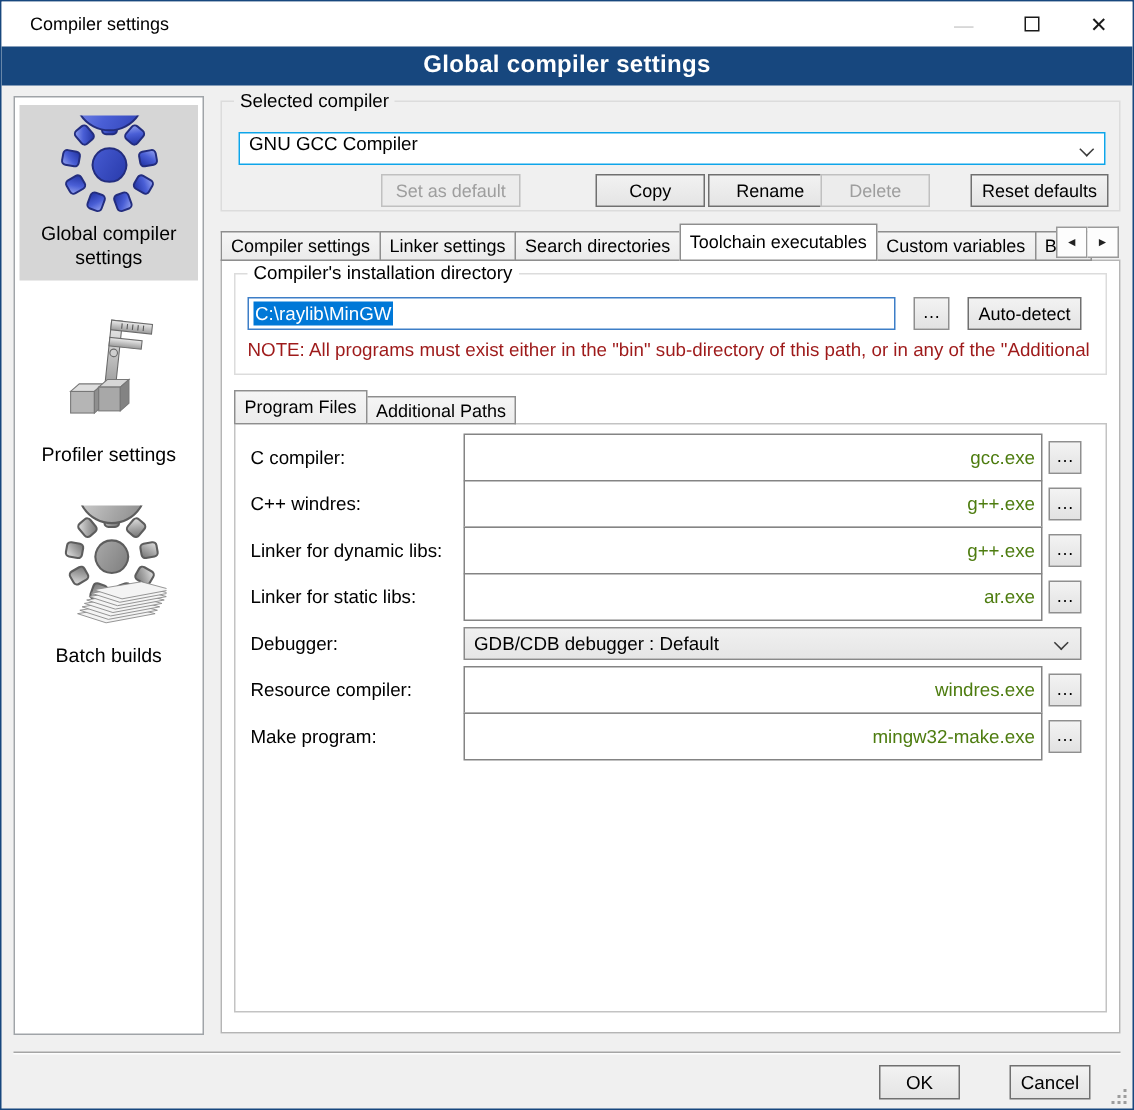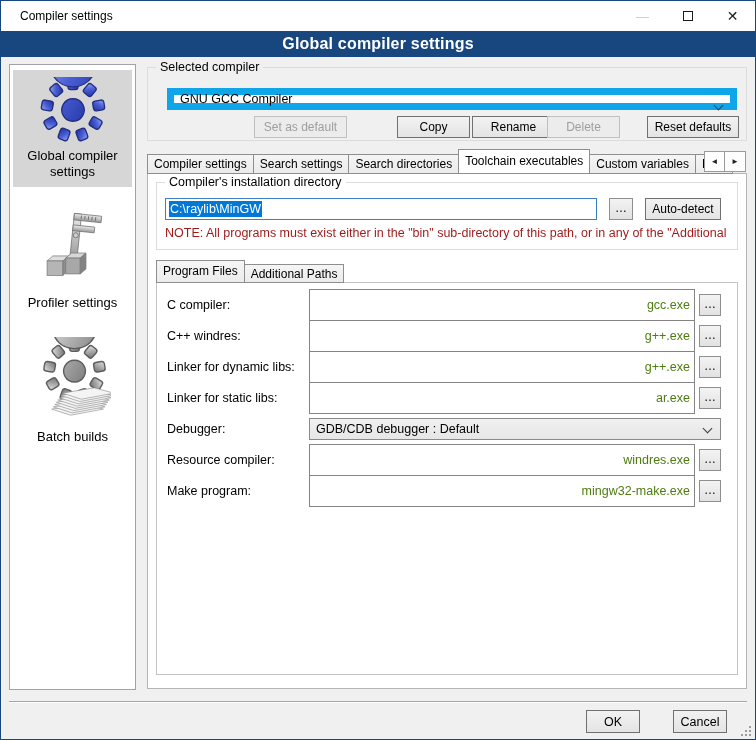--- a/index.html
+++ b/index.html
@@ -26,21 +26,21 @@
   .side-item { text-align:center; padding:6px 2px 8px; font-size:13px; line-height:1.2; }
   .side-item.selected { background:#d6d6d6; }
   .side-item .icon-wrap { display:flex; justify-content:center; align-items:center; min-height:68px; }
   .side-item .side-label { display:block; margin-top:4px; }
   
   .groupbox { position:absolute; border:1px solid #dcdcdc; }
   .groupbox > .gb-title { position:absolute; top:-8px; left:8px; padding:0 4px; font-size:12.5px; background:#f0f0f0; }
   .groupbox.on-white > .gb-title { background:#fff; }
   
   .grp-compiler { left:146px; top:66px; width:600px; height:74px; }
-  .combo { position:absolute; display:flex; align-items:center; background:#fff; border:7px solid #0ea5e9; height:22px; padding:0 22px 0 6px; font-size:12.5px;margin-left:8px; }
+  .combo { position:absolute; display:flex; background:#fff; border:1px solid #0ea5e9; height:22px; padding:0 22px 0 6px; font-size:12.5px; }
   .combo .chv { position:absolute; right:8px; top:7px; }
   .chv { display:block; width:7px; height:7px; border-right:1.5px solid #3c3c3c; border-bottom:1.5px solid #3c3c3c; transform:rotate(45deg); }
   .grp-compiler .combo { left:11px; right:9px; top:20px; }
   .btn { background:linear-gradient(#f2f2f2,#e4e4e4); border:1px solid #707070; font-size:12px; font-family:"Liberation Sans",sans-serif;
     display:inline-flex; align-items:center; justify-content:center; cursor:default; color:#000; }
   .btn.disabled { background:#ececec; border-color:#c0c0c0; color:#9e9e9e; }
   .grp-compiler .btn { position:absolute; top:48px; height:22px; }
   .b-default { left:106px; width:93px; }
   .b-copy    { left:249px; width:73px; }
   .b-rename  { left:324px; width:83px; }
@@ -202,21 +202,21 @@
     <button class="btn disabled b-default">Set as default</button>
     <button class="btn b-copy">Copy</button>
     <button class="btn b-rename">Rename</button>
     <button class="btn disabled b-delete">Delete</button>
     <button class="btn b-reset">Reset defaults</button>
   </div>
 
   <div class="tabstrip">
     <div class="tabs-flow">
       <div class="tab">Compiler settings</div>
-      <div class="tab">Search settings</div>
+      <div class="tab">Linker settings</div>
       <div class="tab">Search directories</div>
       <div class="tab active">Toolchain executables</div>
       <div class="tab">Custom variables</div>
       <div class="tab clip">Build</div>
     </div>
     <div class="tab-arrows">
       <div class="arrow-btn">
           <span>◄</span>
         </div>
       <div class="arrow-btn">

